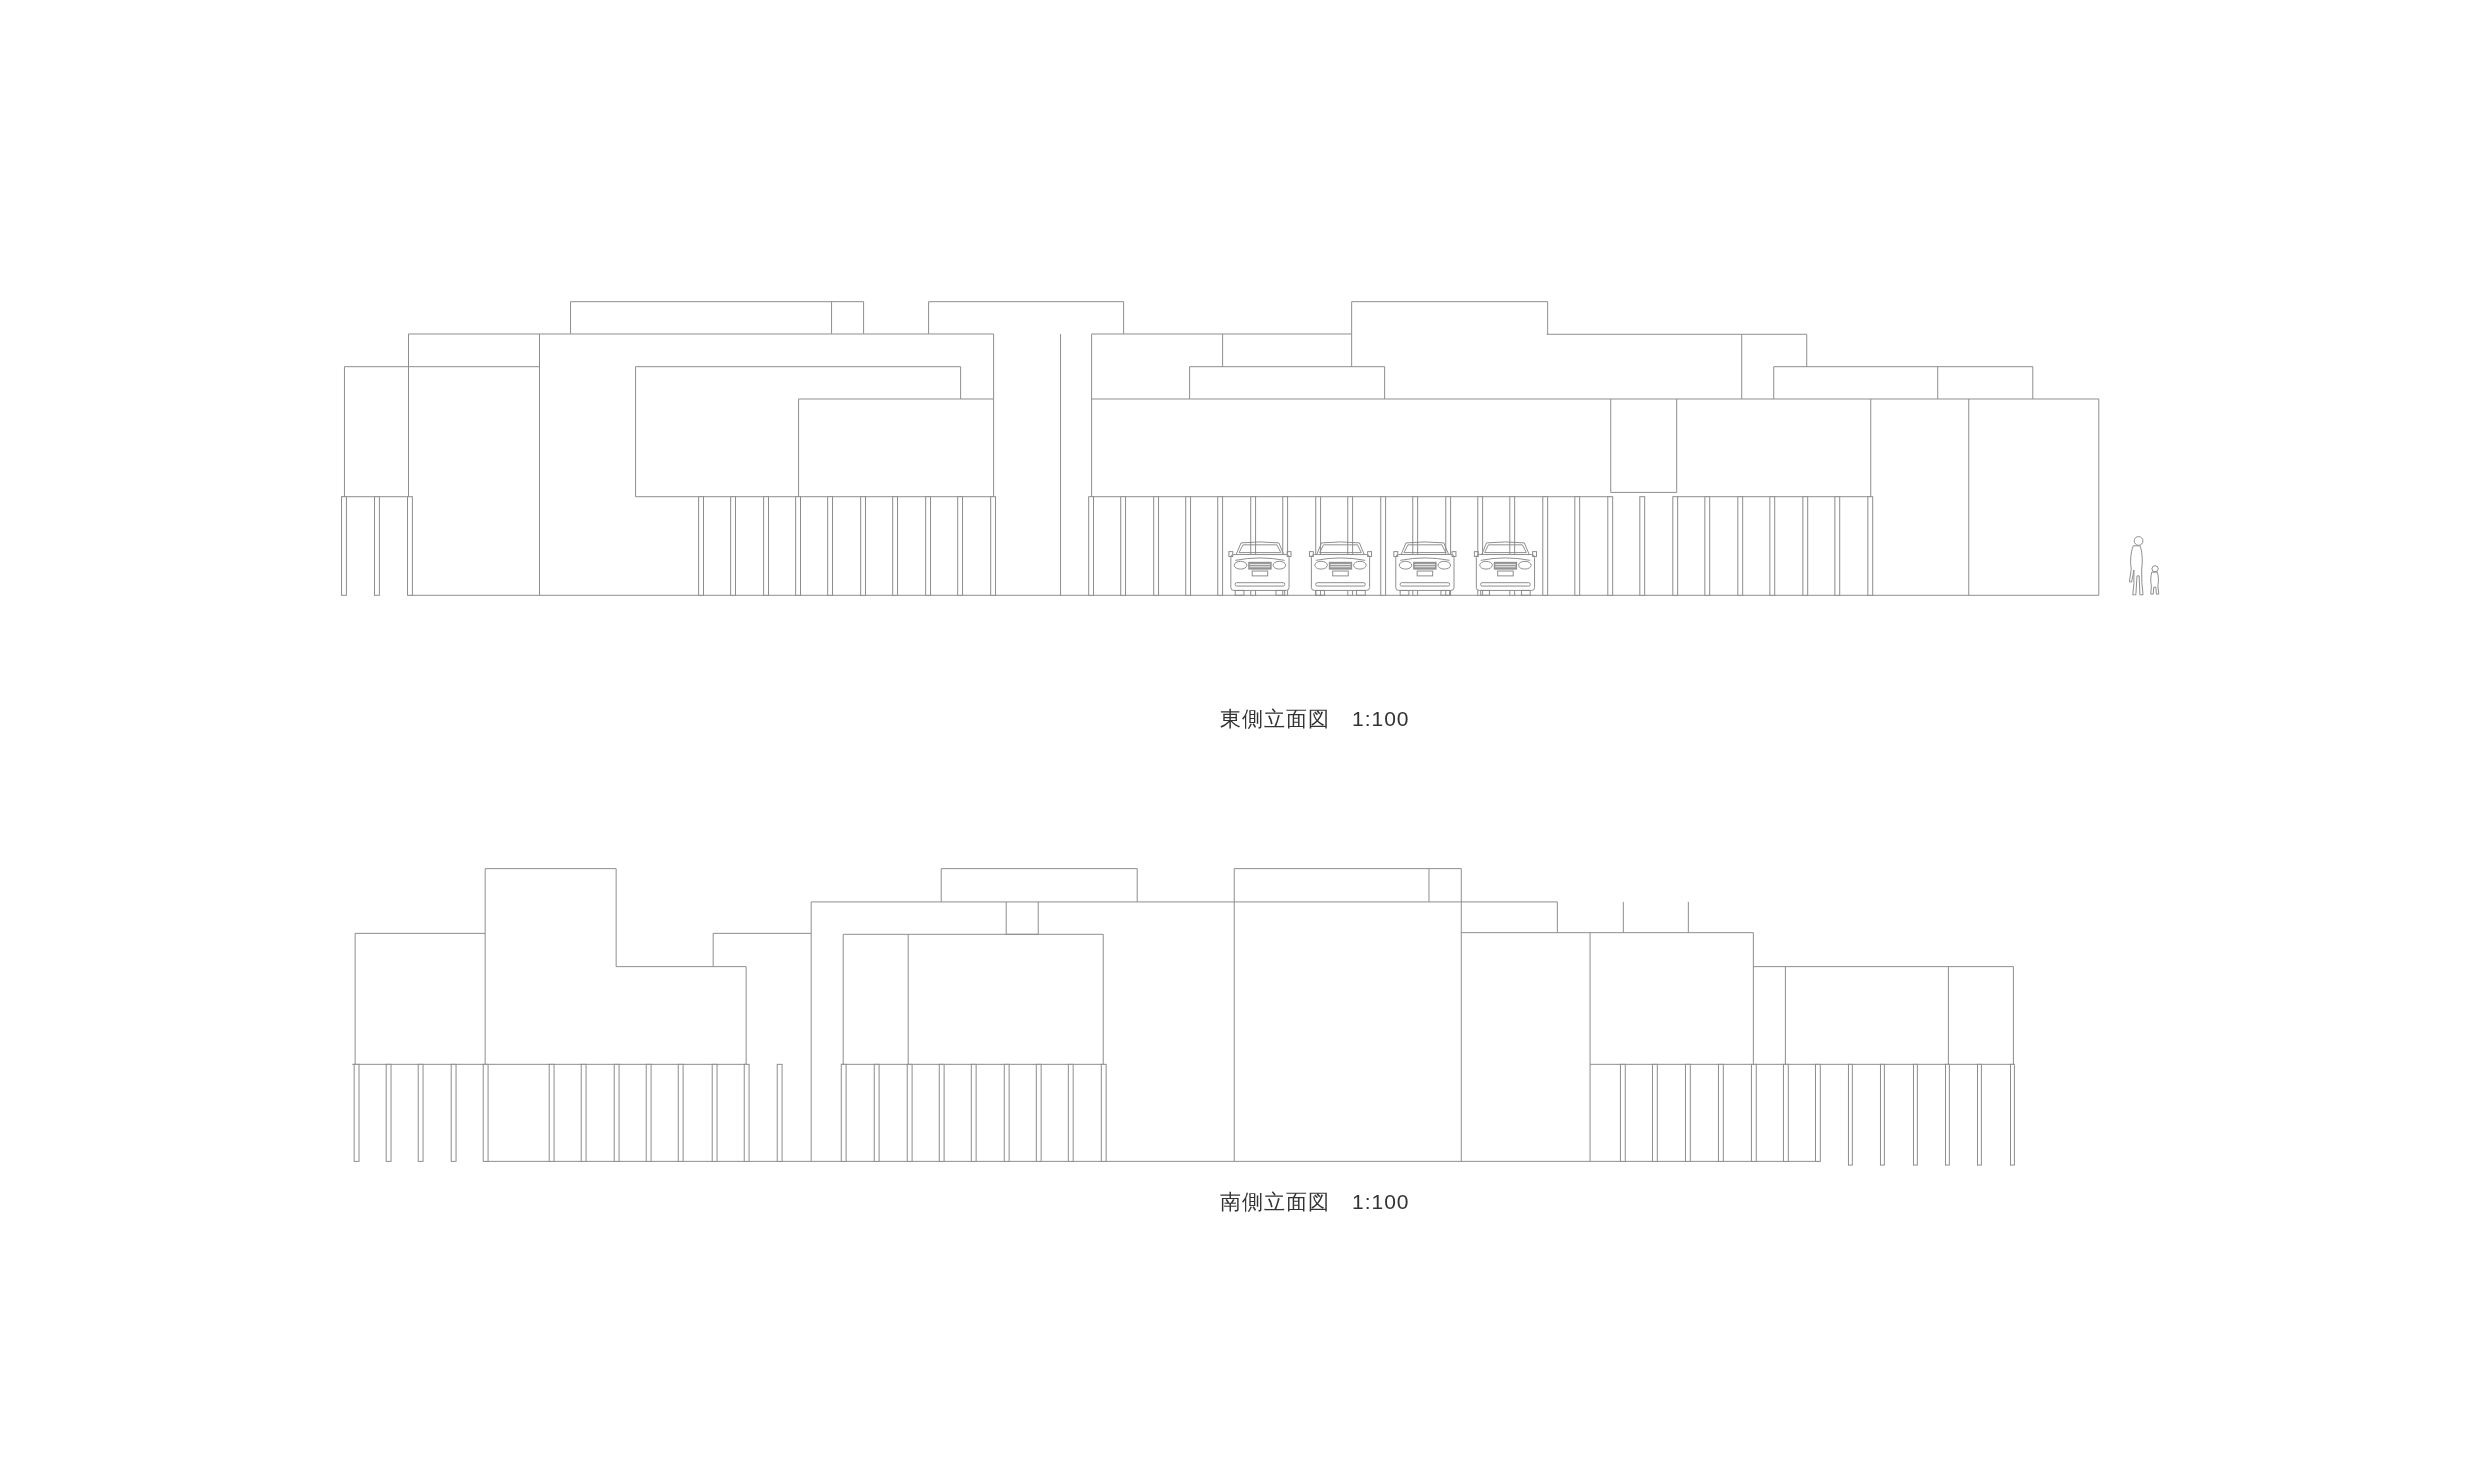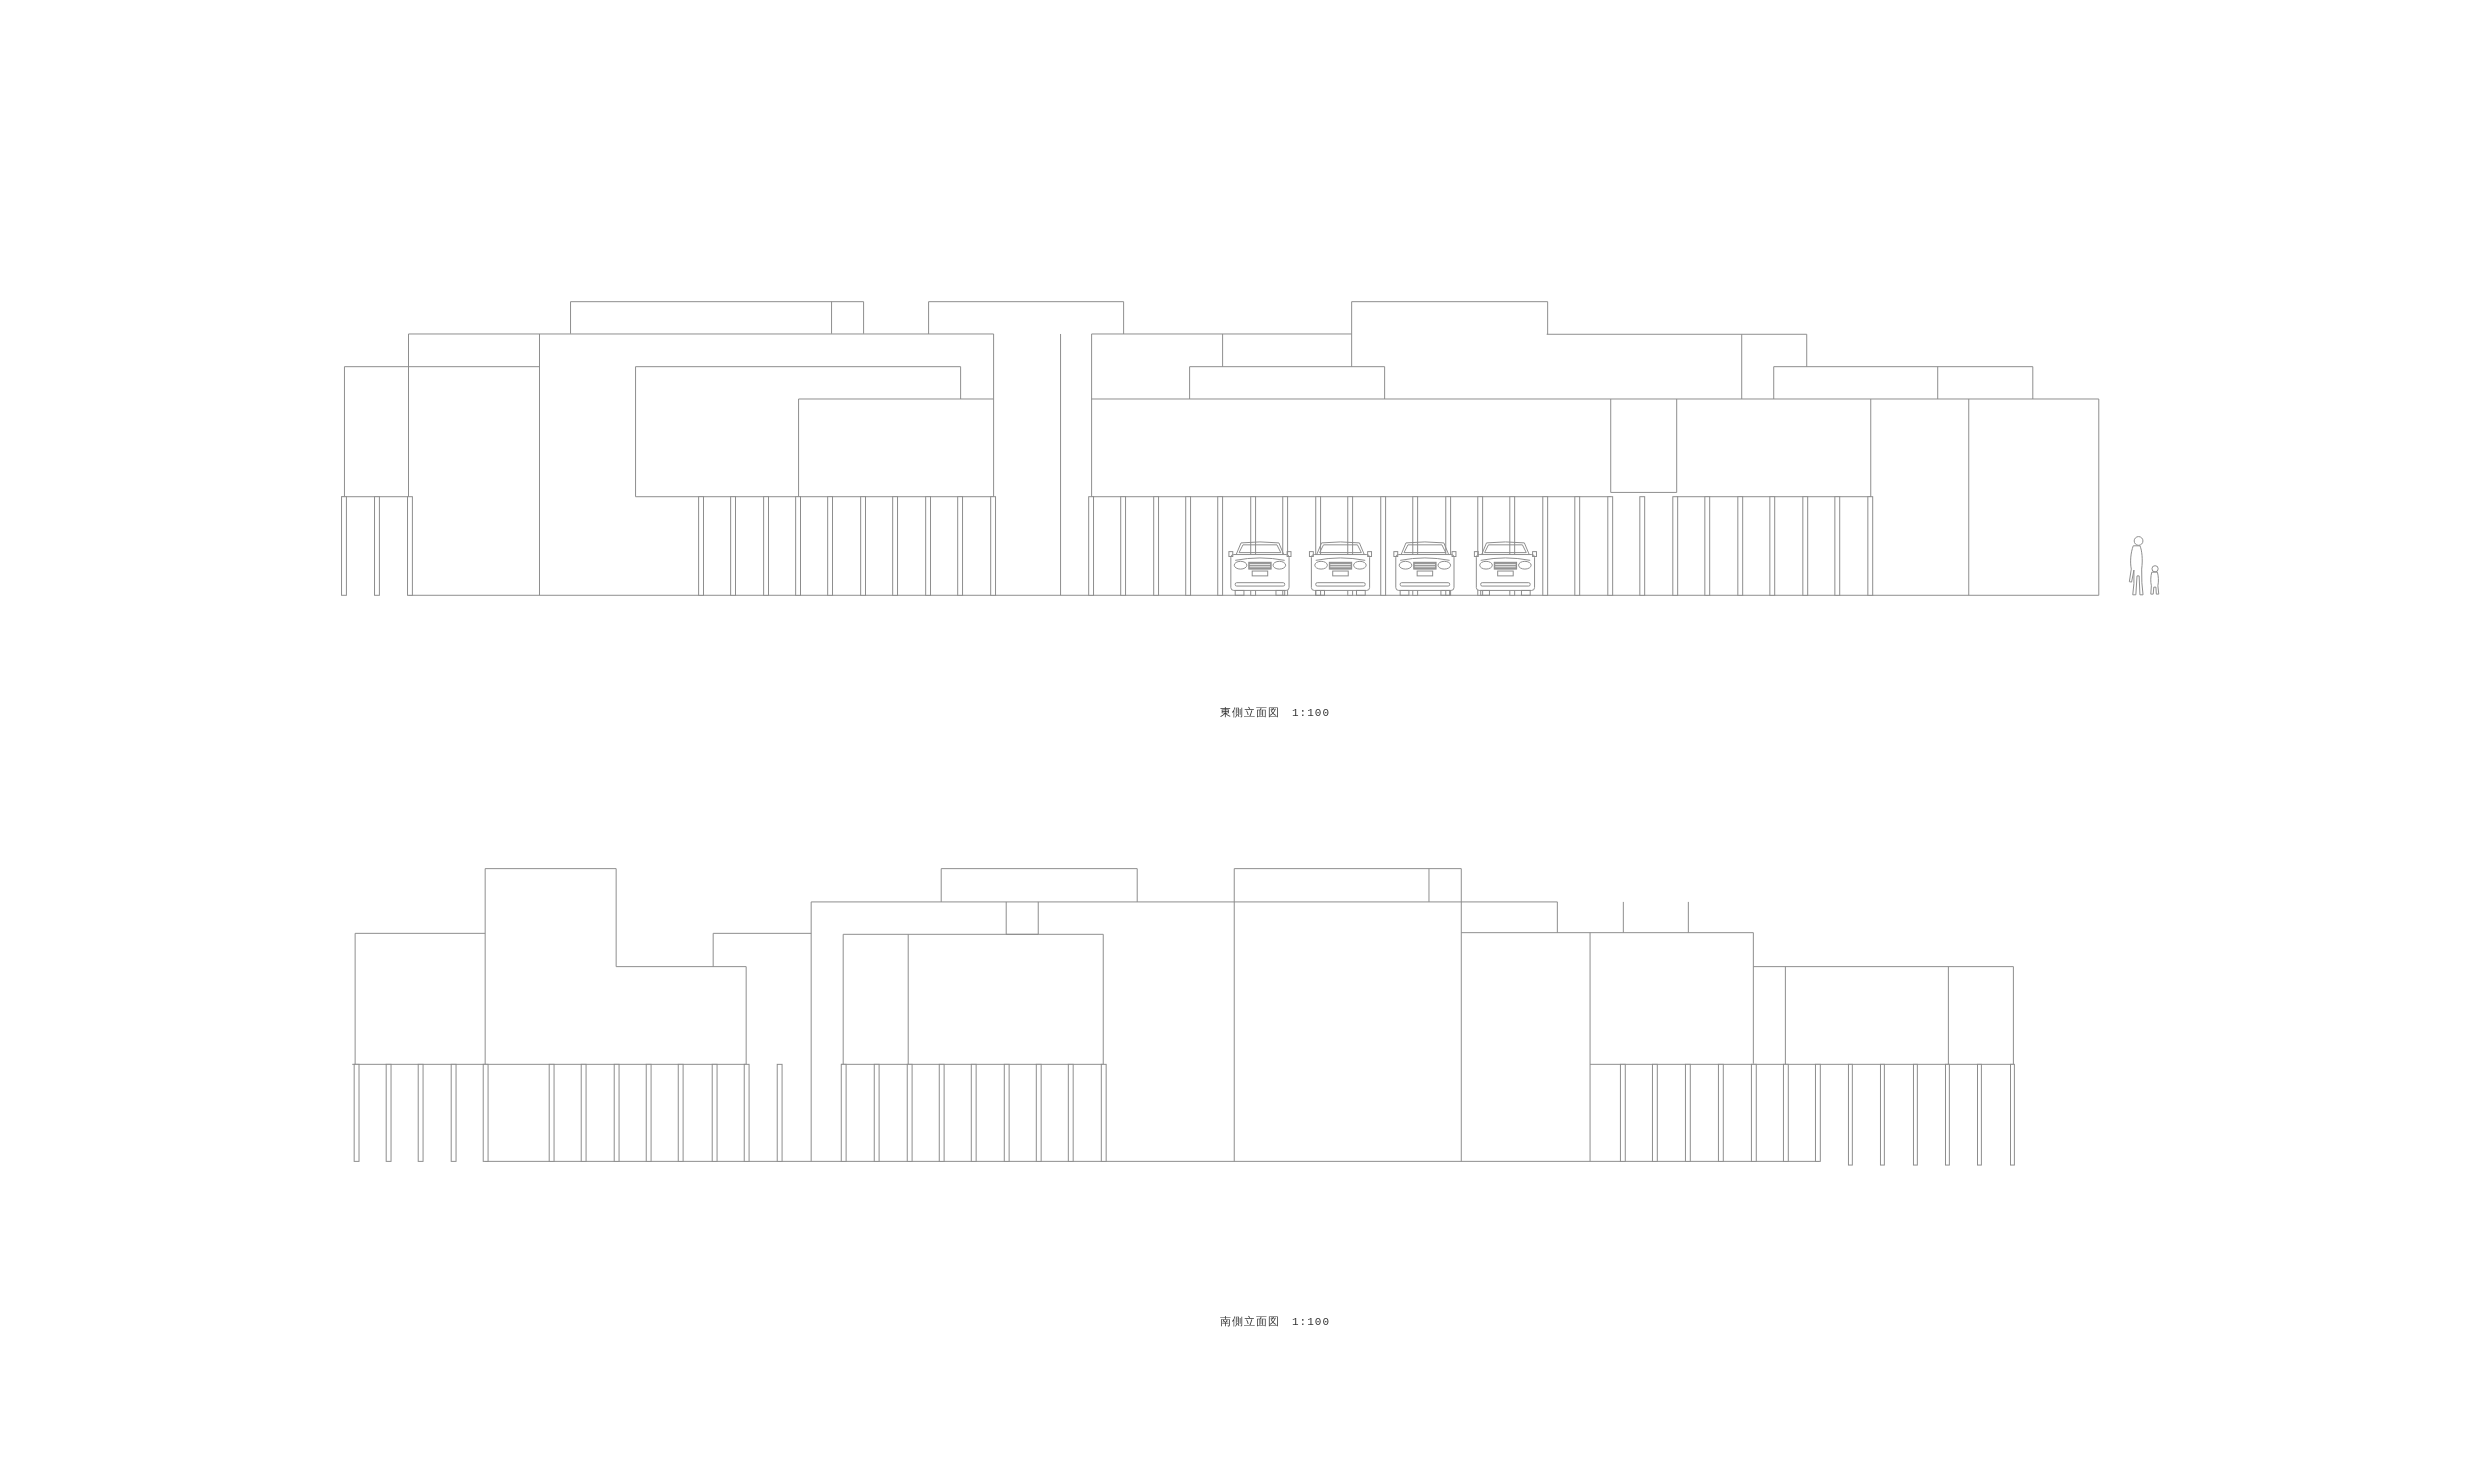--- a/index.html
+++ b/index.html
@@ -7,28 +7,28 @@
     width:2484px;height:1484px;
     background:#ffffff;
     position:relative;
     overflow:hidden;
     font-family:"Liberation Serif","DejaVu Serif",serif;
   }
   .canvas{position:absolute;inset:0;}
   svg#drawing{position:absolute;left:0;top:0;width:2484px;height:1484px;display:block;}
   .label{
     position:absolute;
-    font-family:Liberation Mono, monospace;
-    font-size:11px;
+    font-family:Liberation Sans, sans-serif;
+    font-size:21px;
     letter-spacing:1px;
     color:#333333;
     white-space:pre;
   }
   #label-east{left:1220px;top:705px;}
-  #label-south{left:1220px;top:1314px;}
+  #label-south{left:1220px;top:1188px;}
 </style>
 </head>
 <body>
 
 <div class="canvas">
   <svg id="drawing" xmlns="http://www.w3.org/2000/svg" viewBox="0 0 2560 1529">
       <g>
         <line stroke="#8a8a8a" stroke-width="1" fill="none" x1="588" y1="310.7" x2="890" y2="310.7"></line>
         <line stroke="#8a8a8a" stroke-width="1" fill="none" x1="588" y1="310.7" x2="588" y2="343.7"></line>
         <line stroke="#8a8a8a" stroke-width="1" fill="none" x1="890" y1="310.7" x2="890" y2="343.7"></line>

